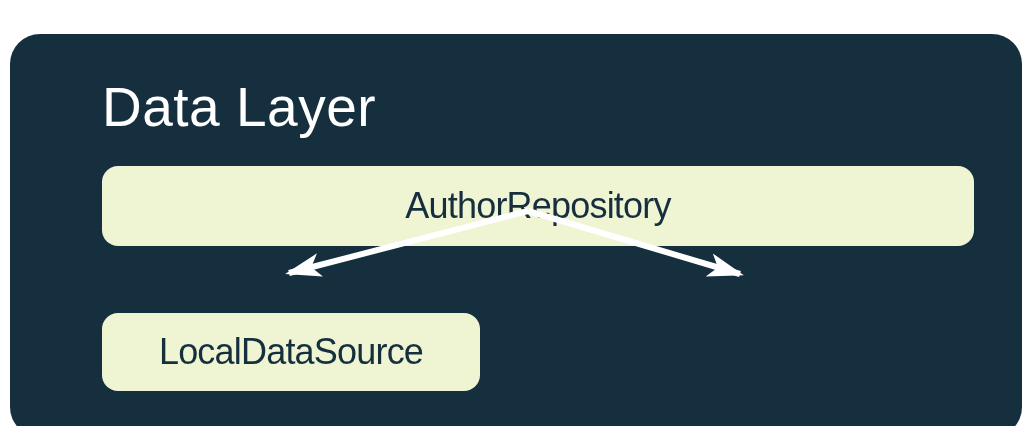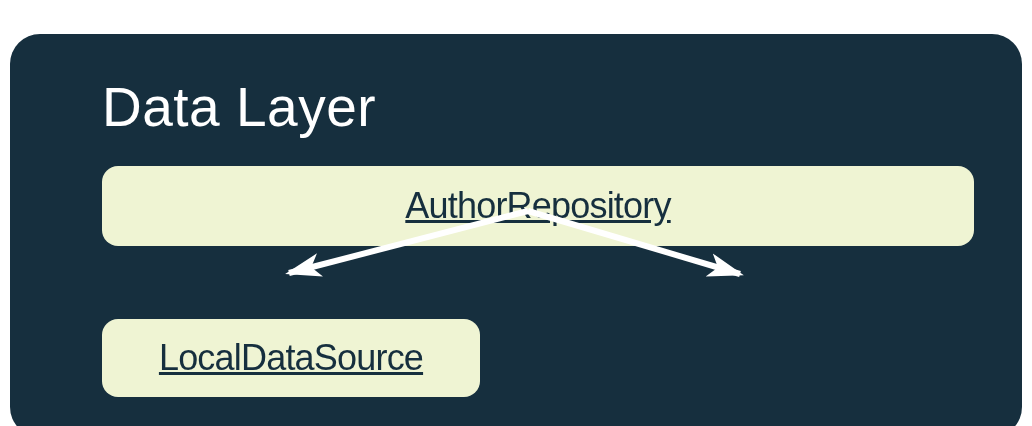--- a/index.html
+++ b/index.html
@@ -41,24 +41,23 @@
     background: var(--node-bg, #EFF4D3);
     border-radius: 16px;
     display: flex;
     align-items: center;
     justify-content: center;
     color: var(--node-text, #162F3E);
     font-size: 36px;
     letter-spacing: -0.8px;
     font-weight: 400;
     white-space: nowrap;
-    text-decoration: underline;
   }
   .node.repo    { left: 92px;  top: 132px; width: 872px; height: 80px; }
-  .node.local   { left: 92px;  top: 285px; width: 378px; height: 78px; }
+  .node.local   { left: 92px;  top: 279px; width: 378px; height: 78px; }
   .node.network { left: 526px; top: 279px; width: 438px; height: 78px; }
   .arrows {
     position: absolute;
     left: 0;
     top: 0;
     width: 1032px;
     height: 426px;
     pointer-events: none;
   }
 </style>

